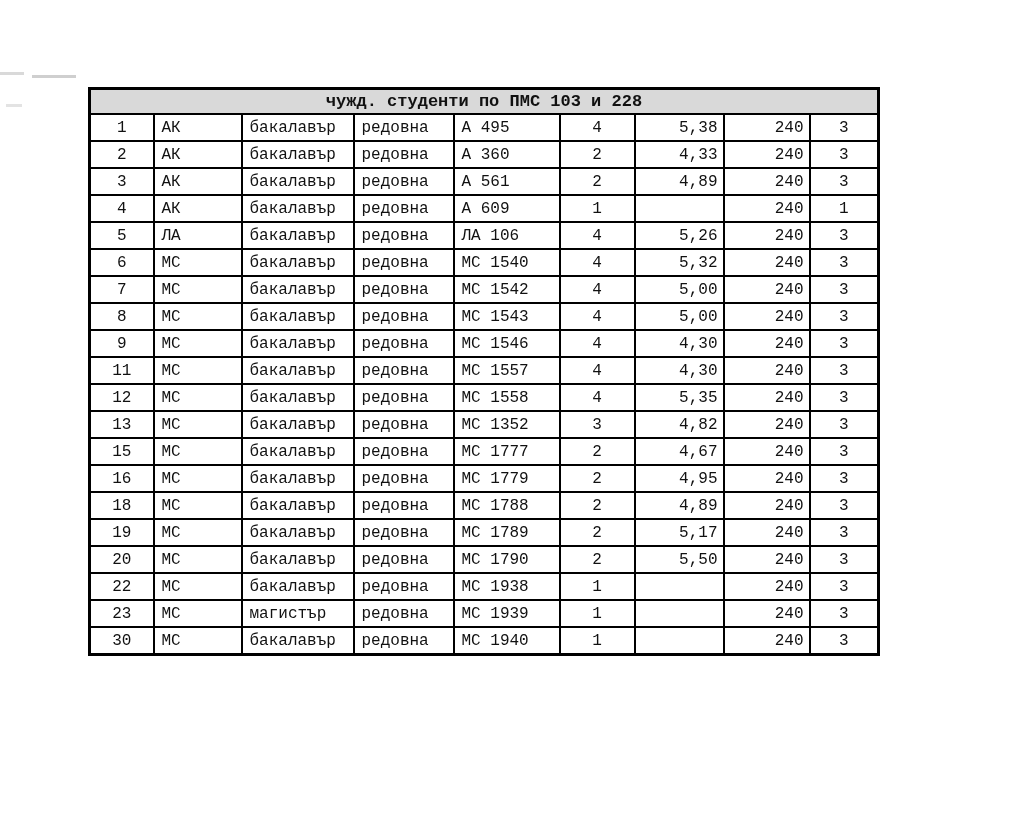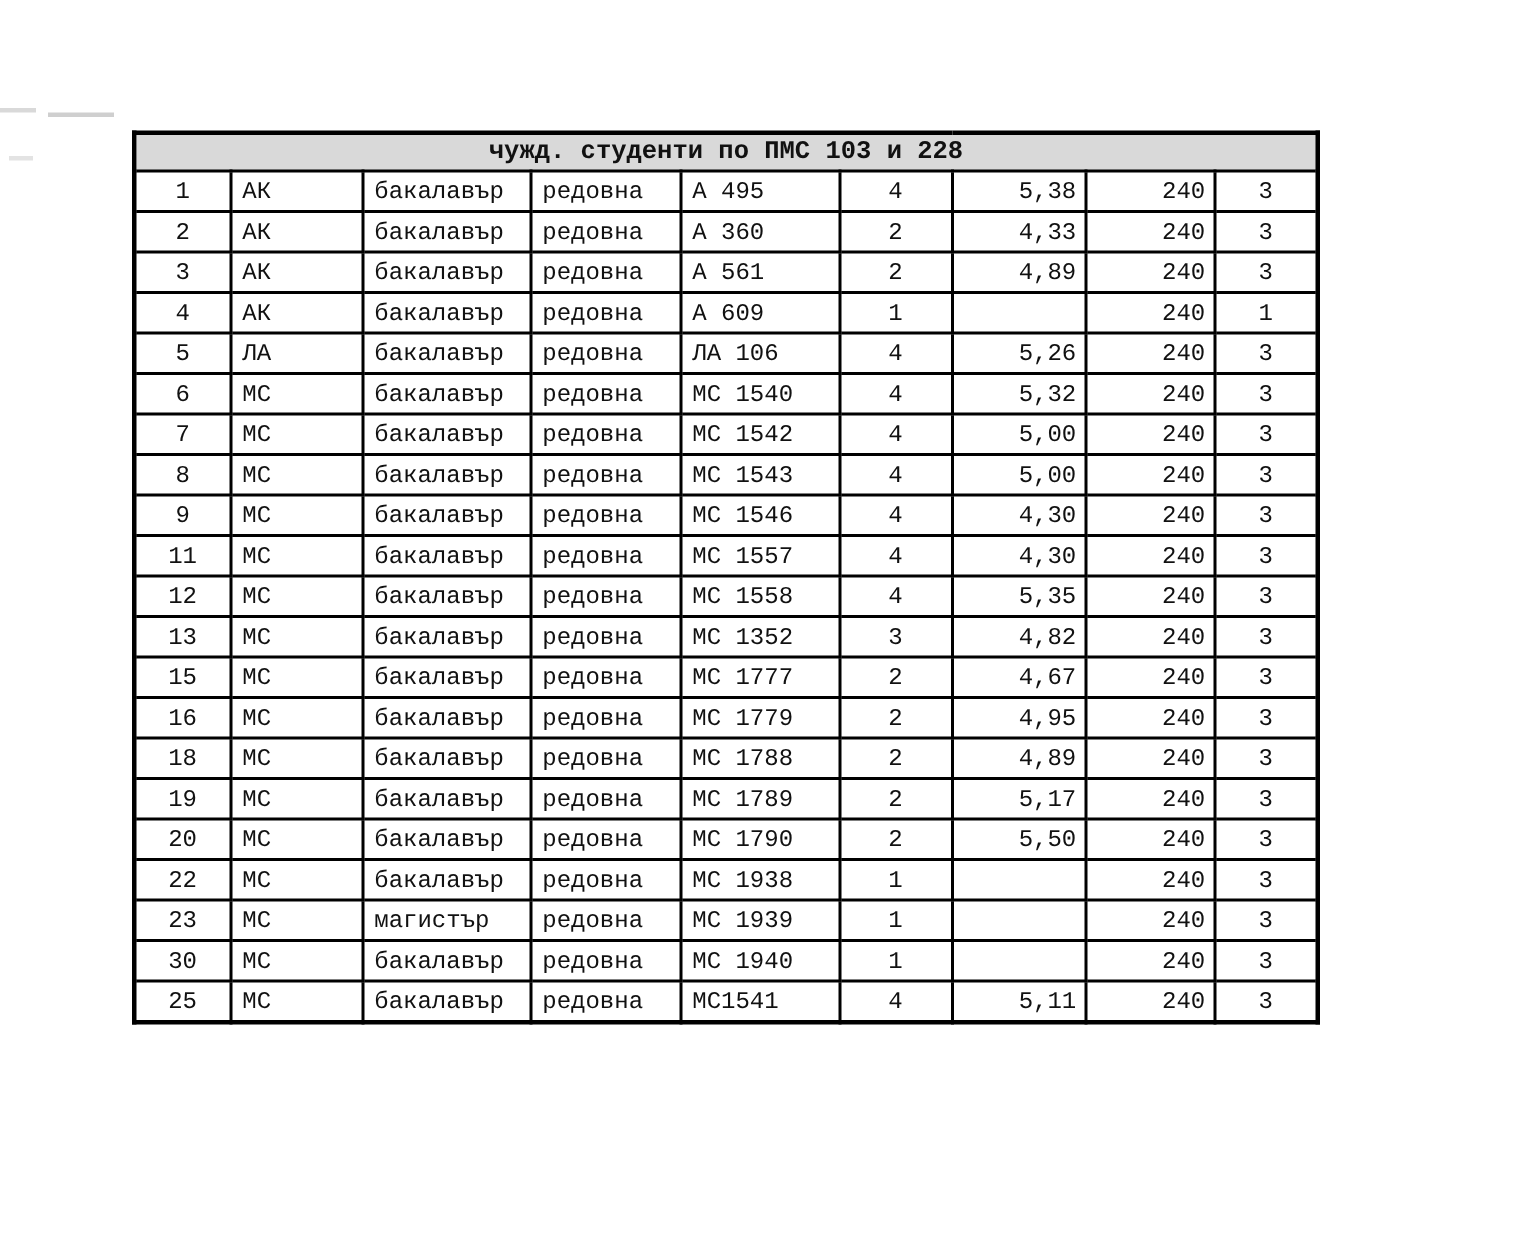--- a/index.html
+++ b/index.html
@@ -304,31 +304,20 @@
           <td>30</td>
           <td>МС</td>
           <td>бакалавър</td>
           <td>редовна</td>
           <td>МС 1940</td>
           <td>1</td>
           <td></td>
           <td>240</td>
           <td>3</td>
         </tr>
-        <tr>
-          <td>25</td>
-          <td>МС</td>
-          <td>бакалавър</td>
-          <td>редовна</td>
-          <td>МС1541</td>
-          <td>4</td>
-          <td>5,11</td>
-          <td>240</td>
-          <td>3</td>
-        </tr>
       </tbody>
   </table>
 
   <div class="scan-edge"></div>
   <div class="scan-noise noise-1"></div>
   <div class="scan-noise noise-2"></div>
   <div class="scan-noise noise-3"></div>
 
 </div>
 

